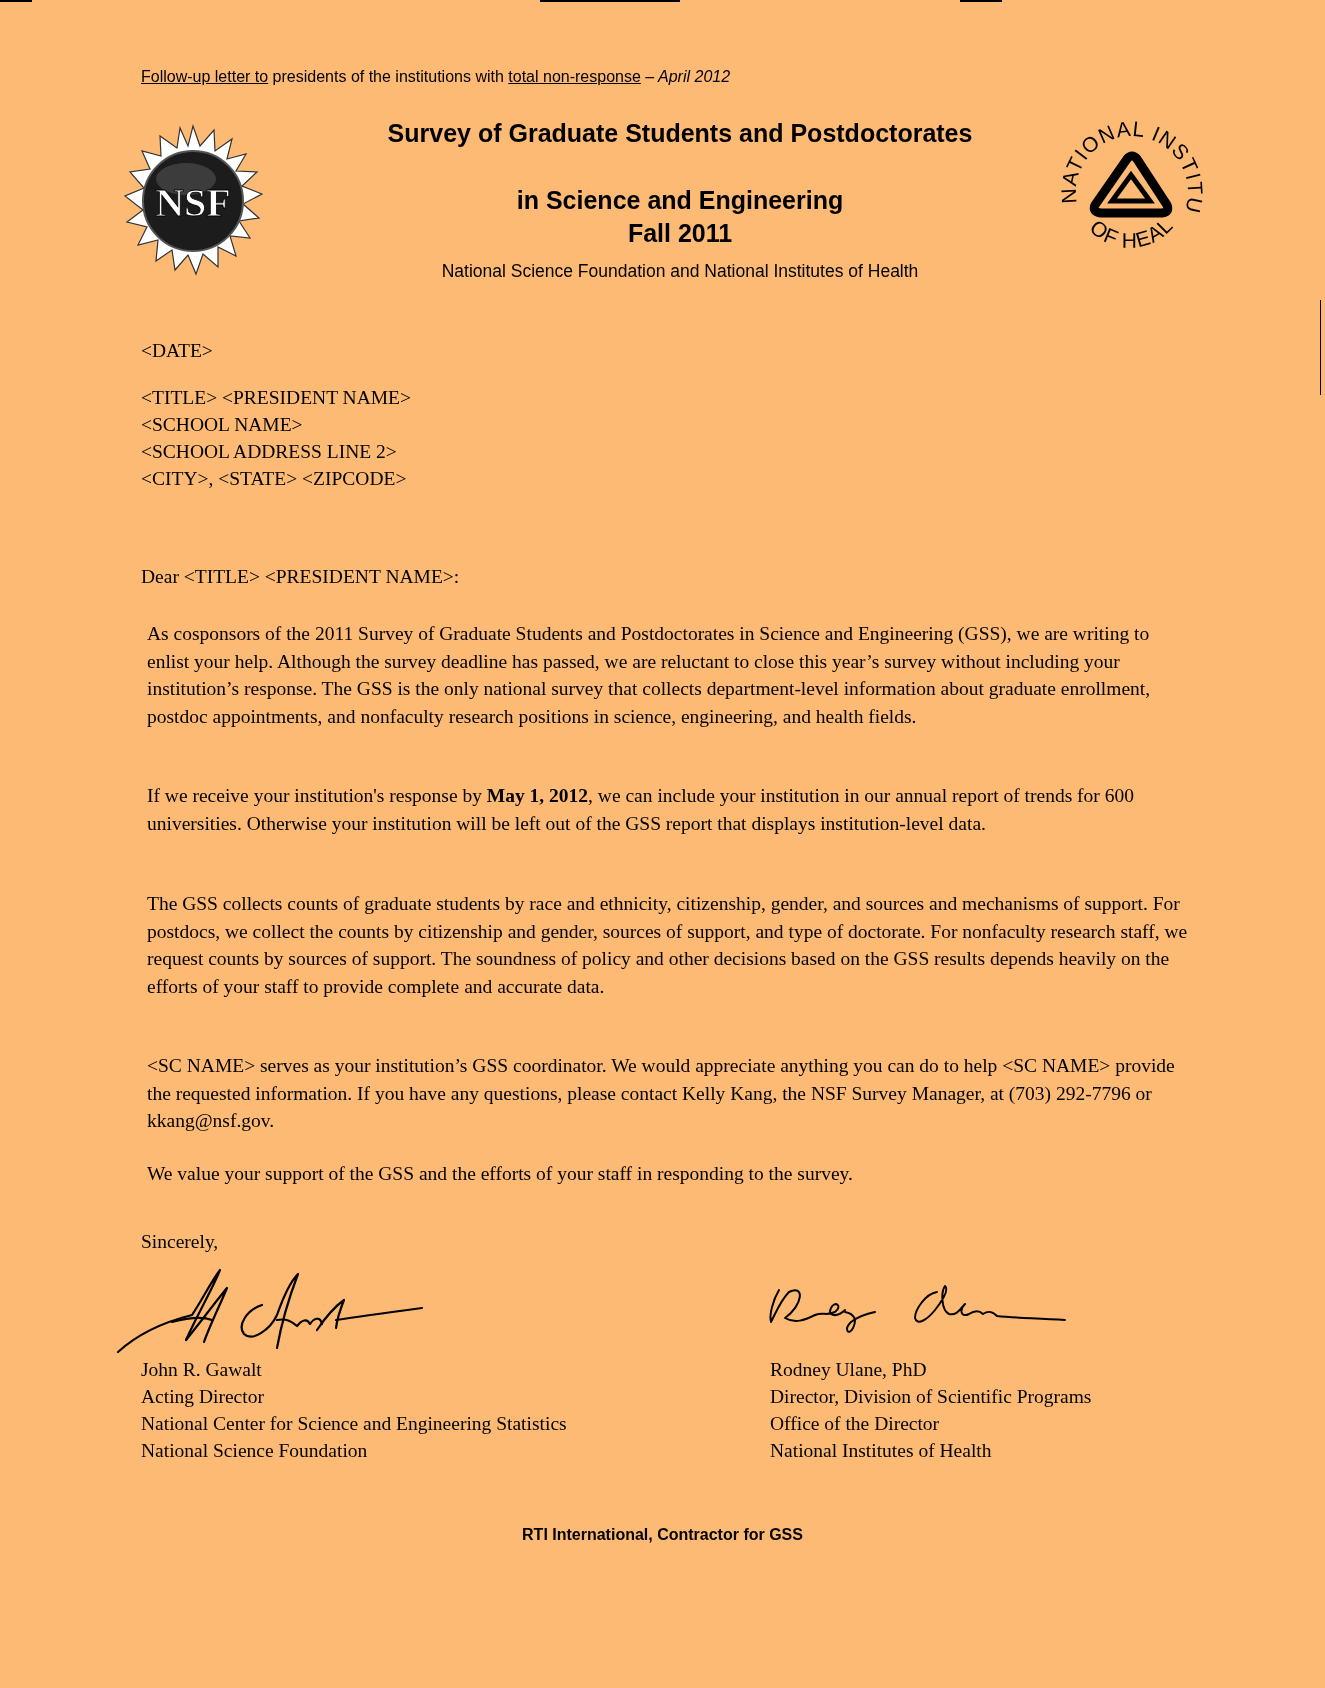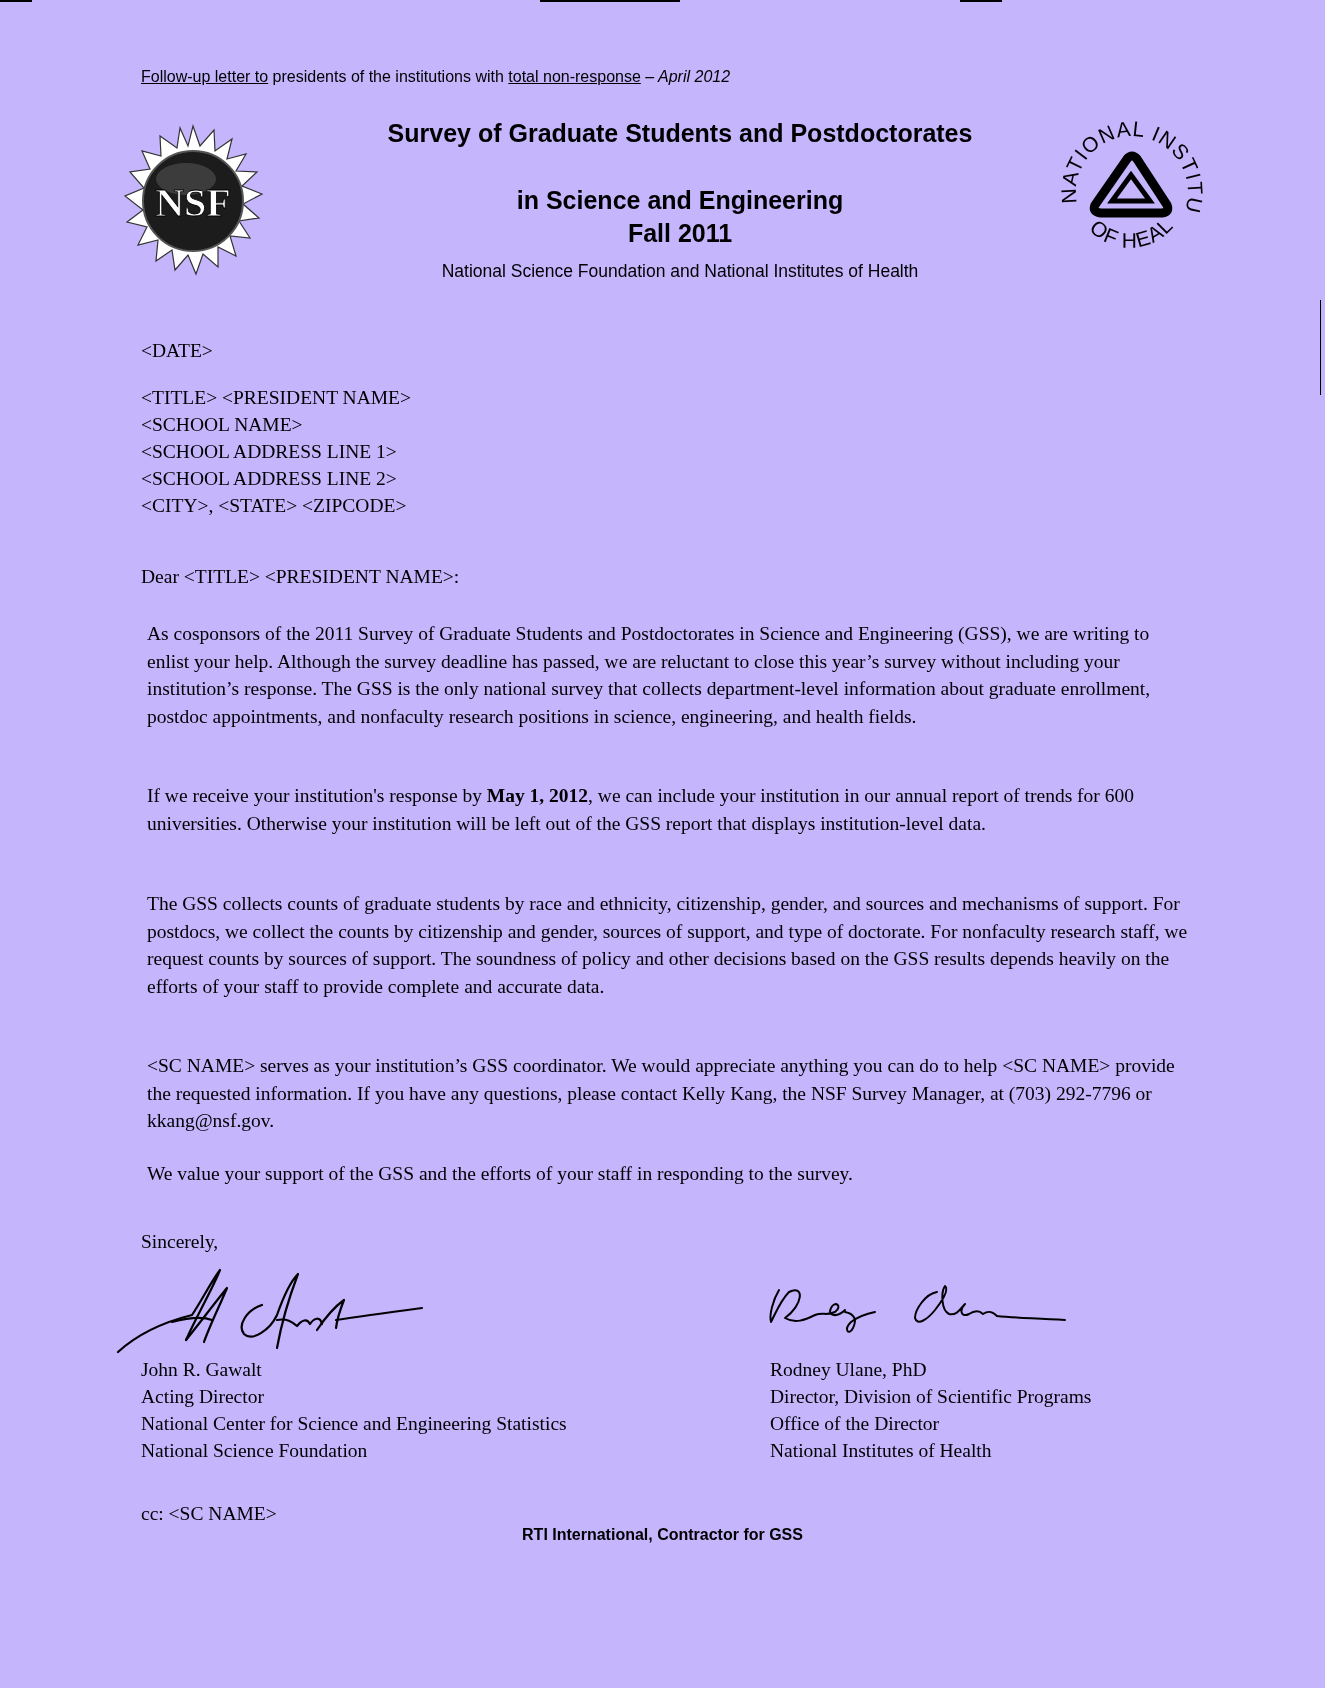--- a/index.html
+++ b/index.html
@@ -1,17 +1,17 @@
 <!DOCTYPE html>
 <html><head>
 <meta charset="utf-8">
 <style>
   html, body { margin: 0; padding: 0; background: #ffffff; }
   body { width: 1325px; height: 1688px; position: relative; overflow: hidden; color: #000; }
-  .page { position: absolute; left: 0; top: 0; width: 1325px; height: 1688px; background: #c4b5fd; }
+  .page { position: absolute; left: 0; top: 0; width: 1325px; height: 1688px; background: #fdba74; }
   .sans { font-family: "Liberation Sans", sans-serif; }
   .serif { font-family: "Liberation Serif", serif; }
 
   
   .scan-top { position: absolute; top: 0; height: 2px; background: #000; }
   .scan-right { position: absolute; left: 1320px; width: 1px; background: #000; }
 
   .top-note { position: absolute; left: 141px; top: 68px; font-size: 16px; letter-spacing: 0px; }
   .top-note u { text-decoration: underline; }
   .top-note i { font-style: italic; }
@@ -84,21 +84,20 @@
       <path d="M 40,90 L 72,44 Q 77,38 82,44 L 112,90 Q 115,97 107,98 L 46,98 Q 37,97 40,90 Z" fill="none" stroke="#000" stroke-width="9" stroke-linejoin="round"></path>
       <path d="M 57,86 L 76,60 L 95,86 Z" fill="none" stroke="#000" stroke-width="5"></path>
     </svg>
   </div>
 
   <div class="body-text serif" style="top:337px;">&lt;DATE&gt;</div>
 
   <div class="body-text serif" style="top:384px;line-height:27px;">
     <span class="addr-line">&lt;TITLE&gt; &lt;PRESIDENT NAME&gt;</span>
     <span class="addr-line">&lt;SCHOOL NAME&gt;</span>
-    <span class="addr-line">&lt;SCHOOL ADDRESS LINE 1&gt;</span>
     <span class="addr-line">&lt;SCHOOL ADDRESS LINE 2&gt;</span>
     <span class="addr-line">&lt;CITY&gt;, &lt;STATE&gt; &lt;ZIPCODE&gt;</span>
   </div>
 
   <div class="body-text serif" style="top:563px;">Dear &lt;TITLE&gt; &lt;PRESIDENT NAME&gt;:</div>
 
   <div class="body-text serif" style="top:614px;">
     <p class="par">As cosponsors of the 2011 Survey of Graduate Students and Postdoctorates in Science and Engineering (GSS), we are writing to enlist your help. Although the survey deadline has passed, we are reluctant to close this year’s survey without including your institution’s response.  The GSS is the only national survey that collects department-level information about graduate enrollment, postdoc appointments, and nonfaculty research positions in science, engineering, and health fields.</p>
   </div>
 
@@ -147,17 +146,16 @@
     <span class="sig-line">National Science Foundation</span>
   </div>
 
   <div class="sig-block serif" style="left:770px;top:1356px;">
     <span class="sig-line">Rodney Ulane, PhD</span>
     <span class="sig-line">Director, Division of Scientific Programs</span>
     <span class="sig-line">Office of the Director</span>
     <span class="sig-line">National Institutes of Health</span>
   </div>
 
-  <div class="body-text serif" style="top:1500px;">cc: &lt;SC NAME&gt;</div>
 
   <div class="footer footer-title sans">RTI International, Contractor for GSS</div>
 
 </div>
 
 </body></html>

